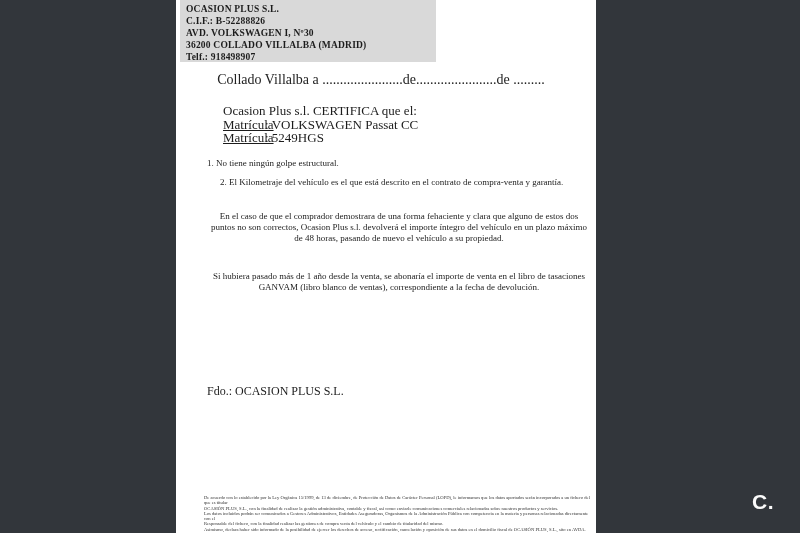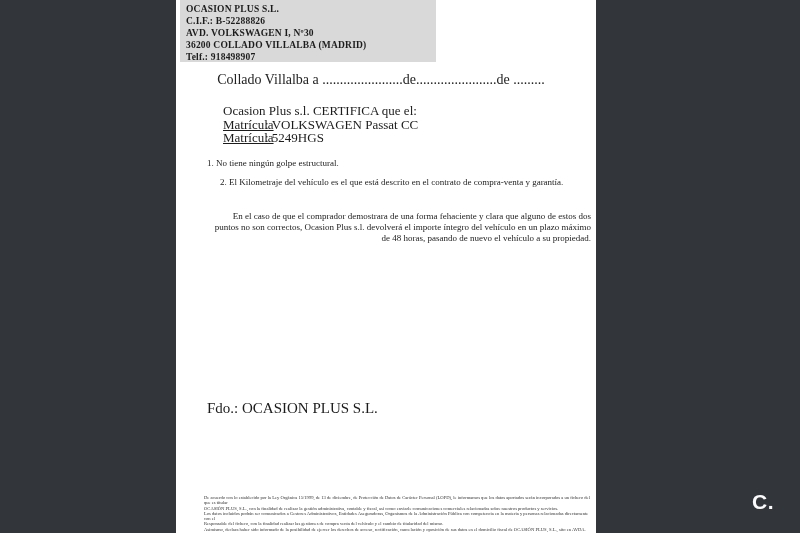--- a/index.html
+++ b/index.html
@@ -21,25 +21,25 @@
     letter-spacing:.2px;
   }
   .date-line{
     position:absolute;left:0;top:72px;width:410px;
     text-align:center;font-size:14px;color:#222;
   }
   .certify{position:absolute;left:31px;top:104px;font-size:13px;line-height:13.5px;margin-left:16px;}
   .certify .lbl{text-decoration:underline;display:inline-block;width:42px;}
   .pt1{position:absolute;left:31px;top:158px;font-size:9px;text-align:center;}
   .pt2{position:absolute;left:44px;top:177px;font-size:9px;}
-  .para{position:absolute;left:31px;width:384px;font-size:9px;line-height:11px;text-align:right;}
+  .para{position:absolute;left:31px;width:384px;font-size:9px;line-height:11px;text-align:center;}
   .para1{top:211px;}
   .para2{top:253px;}
   .para3{top:271px;}
-  .signature{position:absolute;left:31px;top:384px;font-size:15px;margin-top:16px;}
+  .signature{position:absolute;left:31px;top:384px;font-size:12px;}
   .legal{
     position:absolute;left:28px;top:495px;width:388px;
     font-size:4.6px;line-height:5.3px;color:#333;
     font-family:"Liberation Serif","DejaVu Serif",serif;
   }
   .watermark{
     position:absolute;left:752px;top:490px;
     color:#fbfbfb;font-weight:bold;font-size:21px;
     font-family:"Liberation Sans","DejaVu Sans",sans-serif;
     letter-spacing:.5px;
@@ -69,20 +69,21 @@
       </div>
       <div>
         <span class="lbl">Matrícula</span><span>: 5249HGS</span>
       </div>
     </div>
 
     <div class="pt1">1. No tiene ningún golpe estructural.</div>
     <div class="pt2">2. El Kilometraje del vehículo es el que está descrito en el contrato de compra-venta y garantía.</div>
 
     <div class="para para1">En el caso de que el comprador demostrara de una forma fehaciente y clara que alguno de estos dos puntos no son correctos, Ocasion Plus s.l. devolverá el importe íntegro del vehículo en un plazo máximo de 48 horas, pasando de nuevo el vehículo a su propiedad.</div>
+    <div class="para para3">Si hubiera pasado más de 1 año desde la venta, se abonaría el importe de venta en el libro de tasaciones GANVAM (libro blanco de ventas), correspondiente a la fecha de devolución.</div>
 
     <div class="signature">Fdo.: OCASION PLUS S.L.</div>
 
     <div class="legal">
       <div>De acuerdo con lo establecido por la Ley Orgánica 15/1999, de 13 de diciembre, de Protección de Datos de Carácter Personal (LOPD), le informamos que los datos aportados serán incorporados a un fichero del que es titular</div>
       <div>OCASIÓN PLUS, S.L., con la finalidad de realizar la gestión administrativa, contable y fiscal, así como enviarle comunicaciones comerciales relacionadas sobre nuestros productos y servicios.</div>
       <div>Los datos incluidos podrán ser comunicados a Gestores Administrativos, Entidades Aseguradoras, Organismos de la Administración Pública con competencia en la materia y personas relacionadas directamente con el</div>
       <div>Responsable del fichero, con la finalidad realizar las gestiones de compra venta del vehículo y el cambio de titularidad del mismo.</div>
       <div>Asimismo, declara haber sido informado de la posibilidad de ejercer los derechos de acceso, rectificación, cancelación y oposición de sus datos en el domicilio fiscal de OCASIÓN PLUS, S.L., sito en AVDA. JUAN</div>
 

